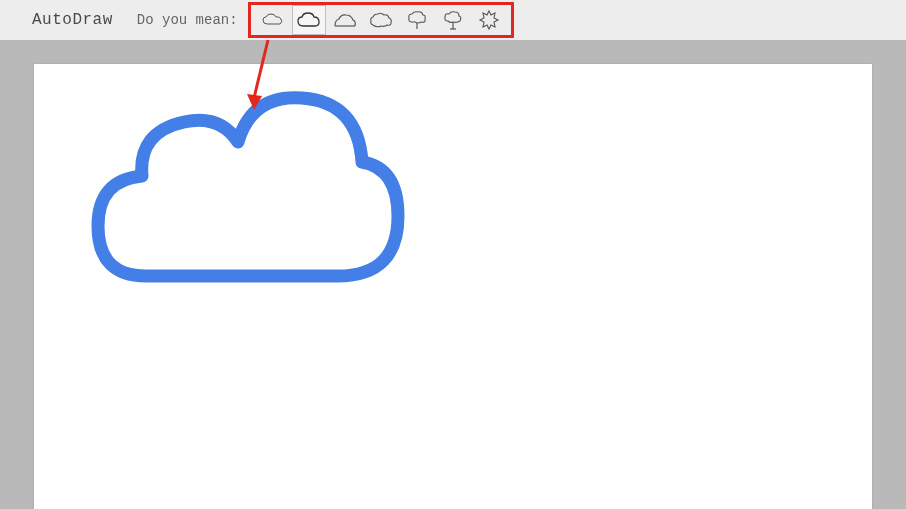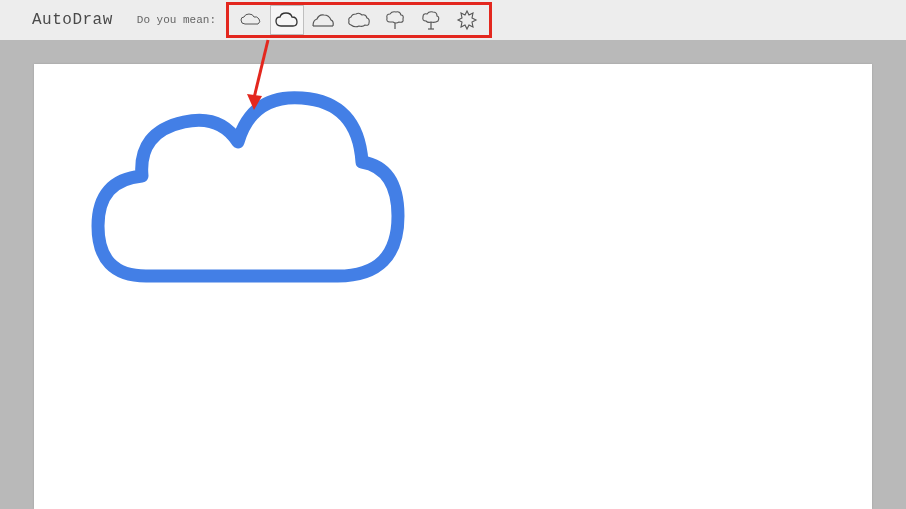--- a/index.html
+++ b/index.html
@@ -22,21 +22,21 @@
     z-index: 2;
   }
   .app-title {
     font-size: 16px;
     letter-spacing: 0.5px;
     color: #4a4a4a;
     margin-right: 24px;
     font-weight: 500;
   }
   .prompt {
-    font-size: 11px;
+    font-size: 14px;
     color: #666;
     margin-right: 10px;
   }
   .suggestion-strip {
     display: flex;
     align-items: center;
     gap: 4px;
     padding: 2px 6px;
     border: 3px solid #e3271e;
     height: 36px;

